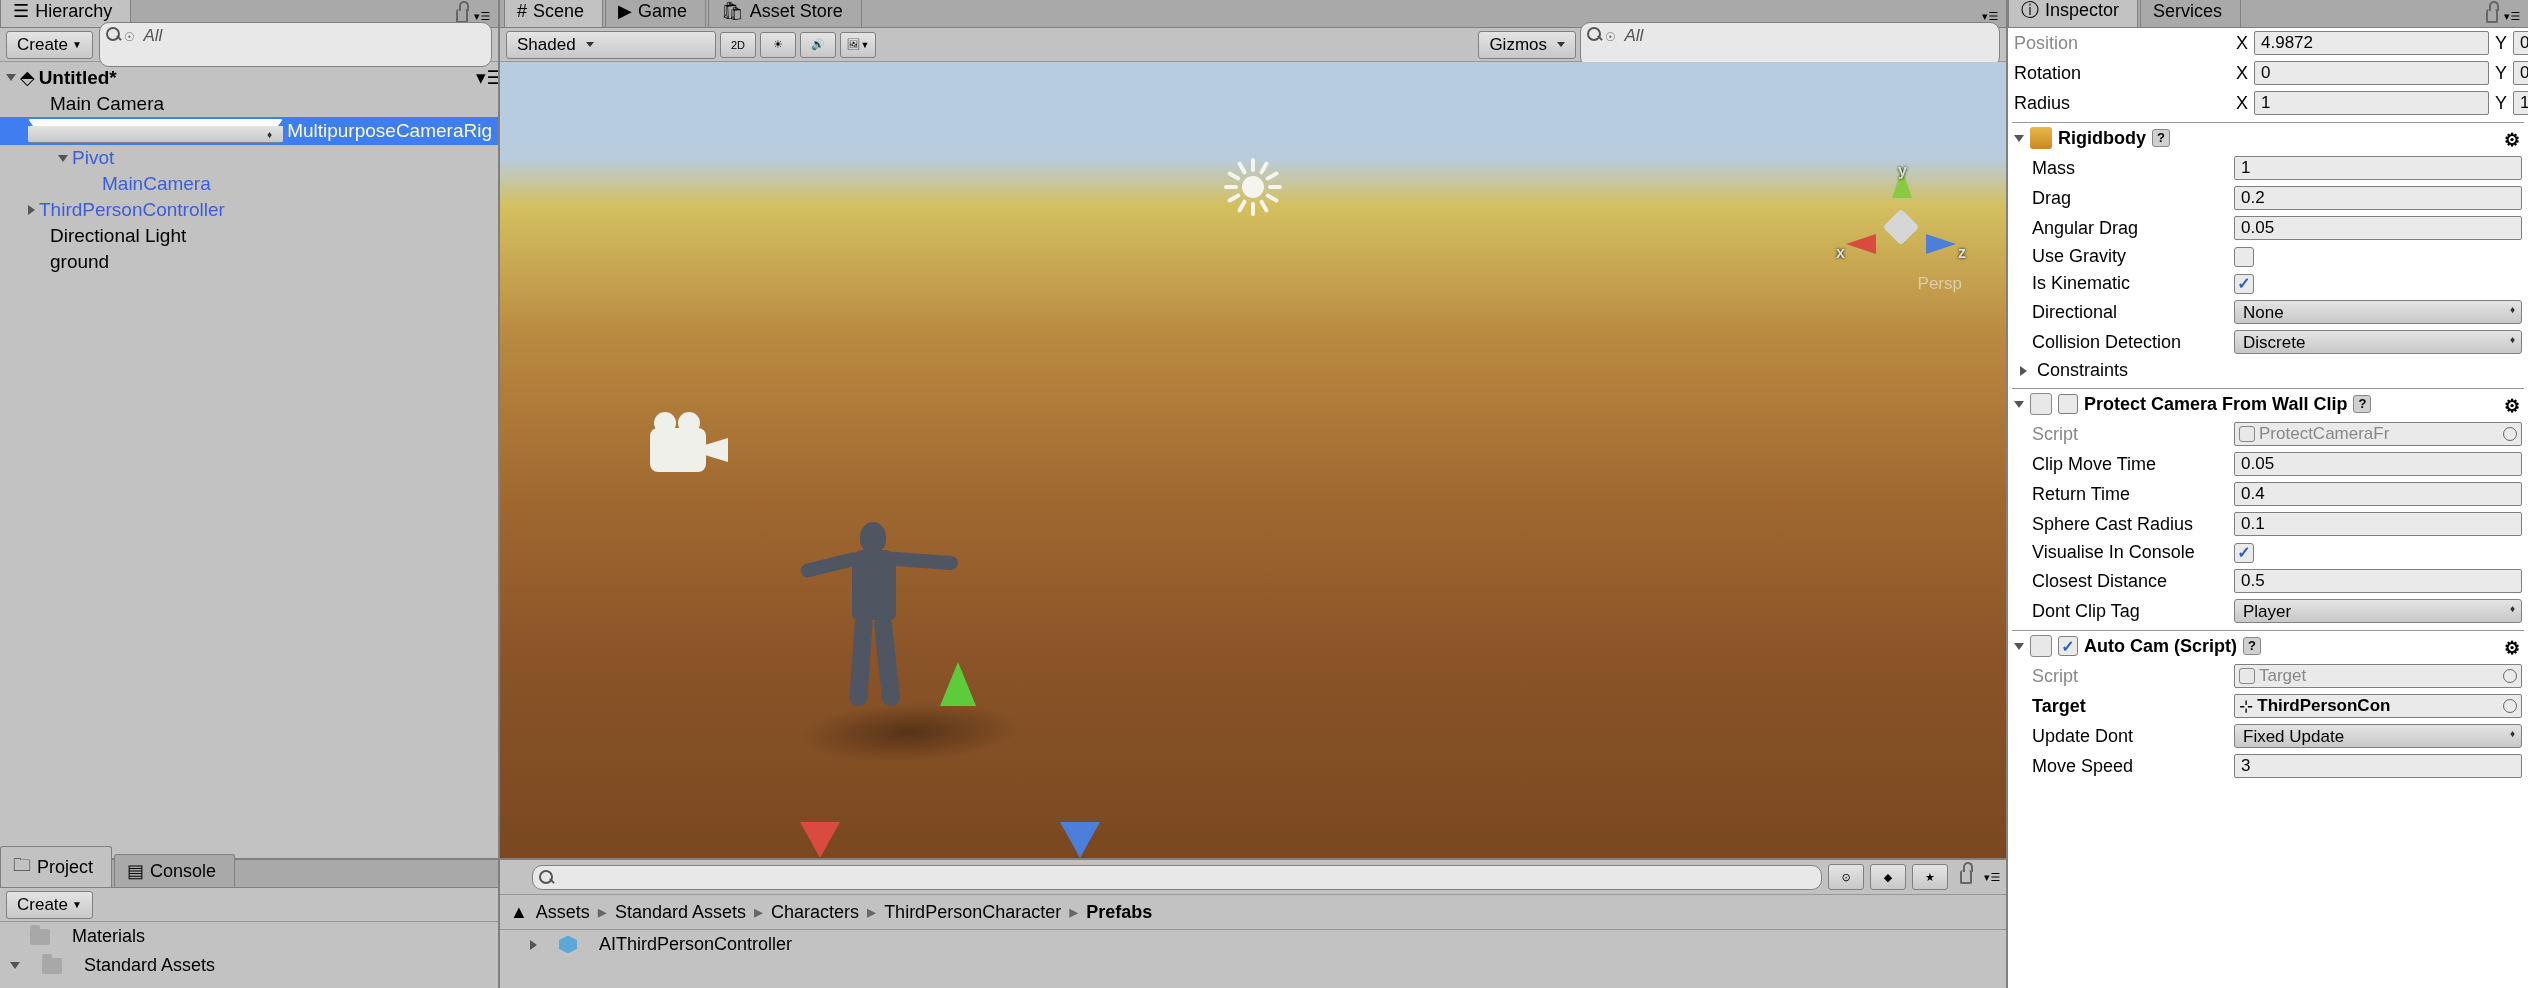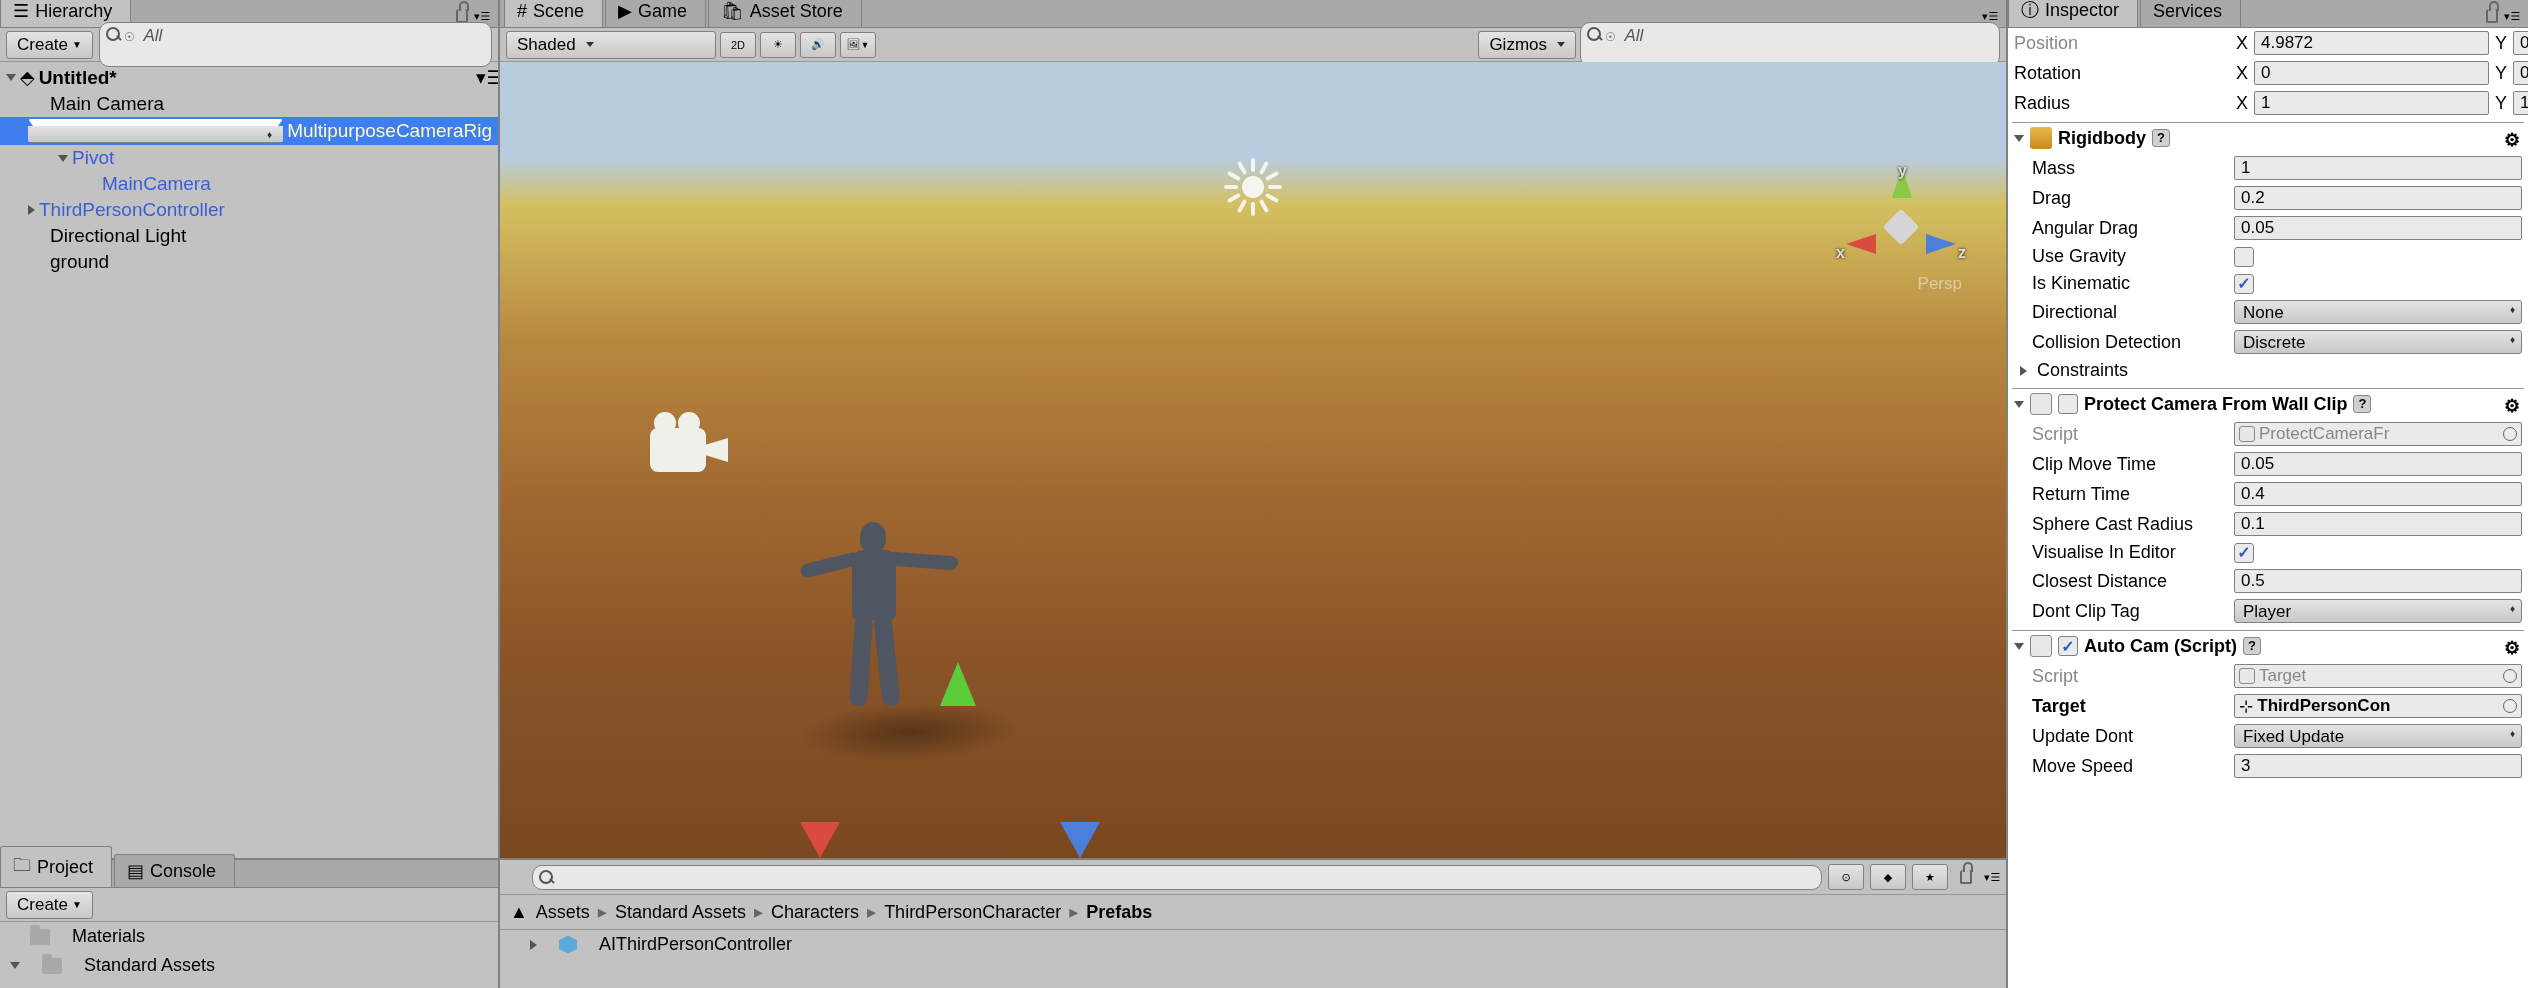--- a/index.html
+++ b/index.html
@@ -446,21 +446,21 @@
         </div>
       <div class="row">
           <span class="lab indent">Return Time</span>
           <input class="field" value="0.4" style="">
         </div>
       <div class="row">
           <span class="lab indent">Sphere Cast Radius</span>
           <input class="field" value="0.1" style="">
         </div>
       <div class="row">
-          <span class="lab indent">Visualise In Editor</span>
+          <span class="lab indent">Visualise In Console</span>
           <span class="chk on"></span>
         </div>
       <div class="row">
           <span class="lab indent">Closest Distance</span>
           <input class="field" value="0.5" style="">
         </div>
       <div class="row">
           <span class="lab indent">Dont Clip Tag</span>
           <div class="sel"><span>Player</span></div>
         </div>

